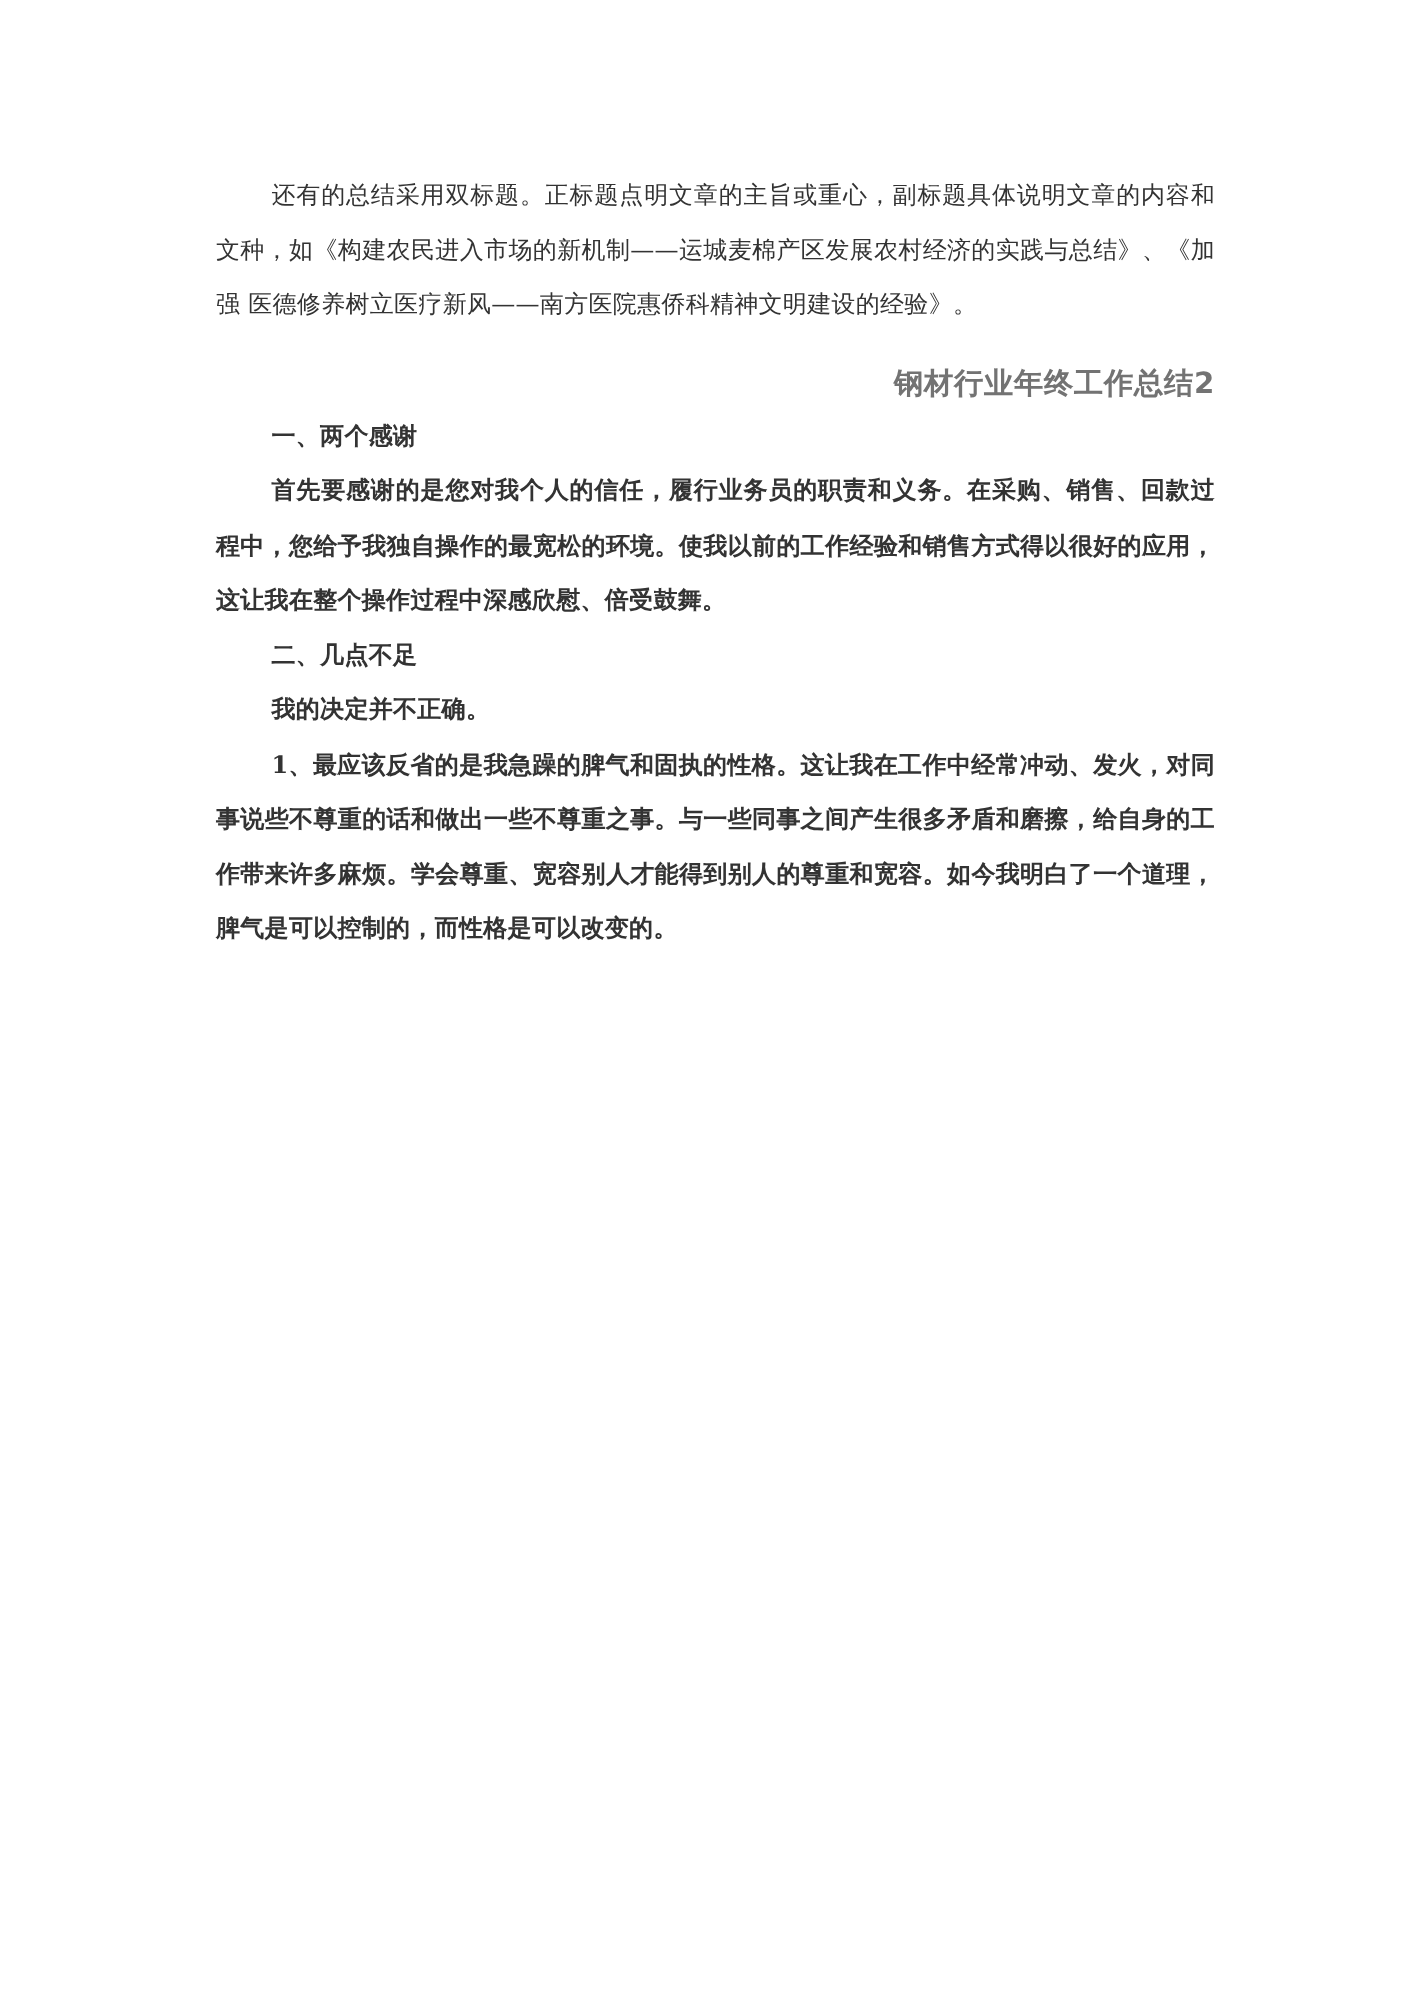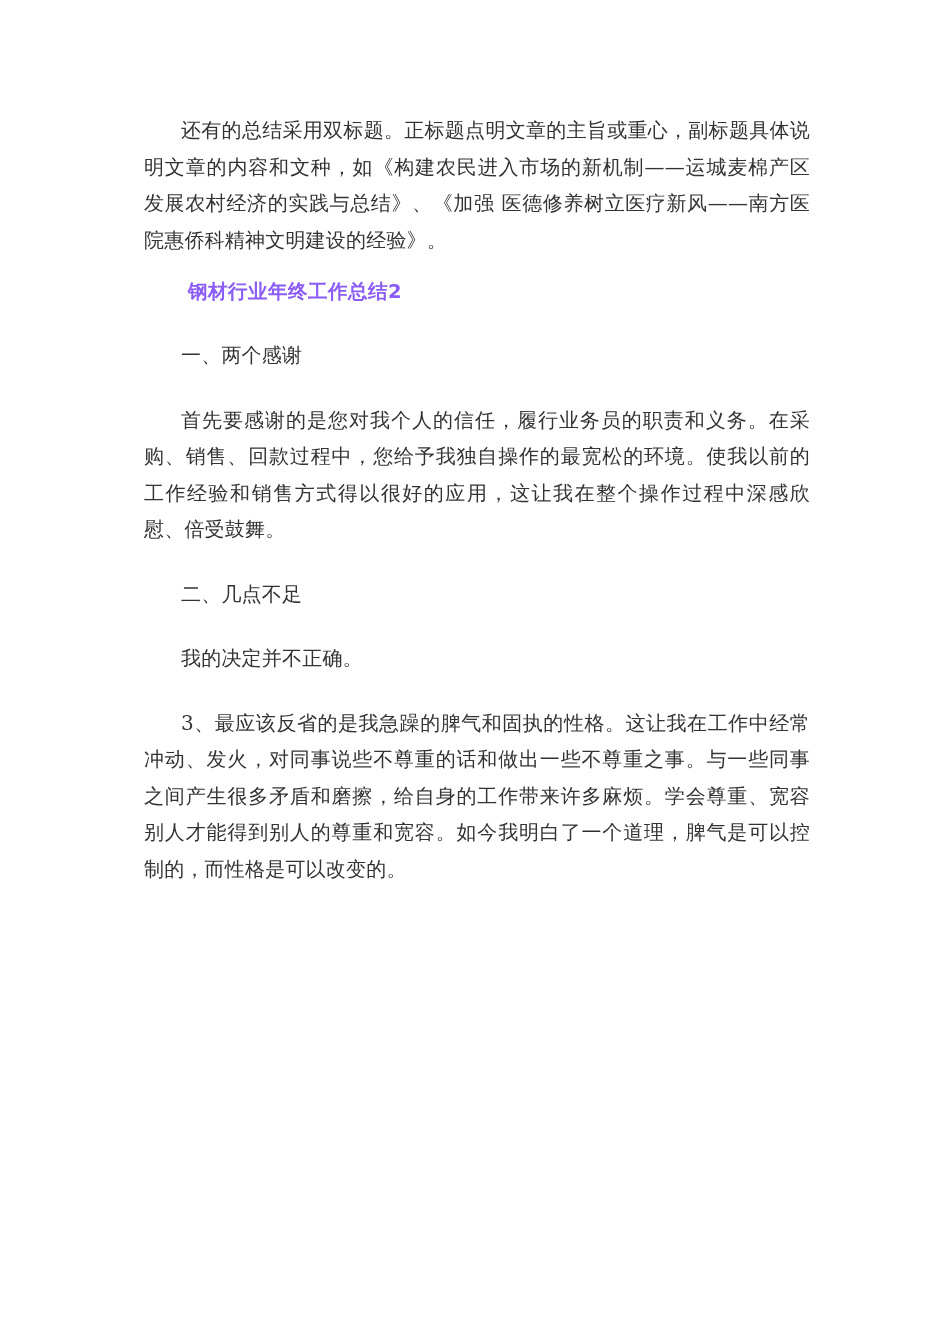--- a/index.html
+++ b/index.html
@@ -15,39 +15,40 @@
       font-family: "DejaVu Serif", "Liberation Serif", serif;
       color: #333333;
     }
     .page {
       position: absolute;
       left: 144px;
       top: 112px;
       width: 666px;
     }
     .para {
-      font-size: 20px;
+      font-size: 16px;
       line-height: 36.5px;
       margin: 0;
       text-indent: 37px;
       text-align: justify;
       text-justify: inter-character;
       letter-spacing: 0.2px;
     }
     .gap { margin-top: 13px; }
-    .gap-lg { margin-top: 28px; }
+    .gap-lg { margin-top: 0; font-weight: bold; }
     .heading {
       font-family: "DejaVu Sans", "Liberation Sans", sans-serif;
-      color: #8b5cf6;
+      color: #737373;
       font-size: 19.5px;
       font-weight: bold;
       line-height: 34px;
       margin: 17px 0 0 0;
       padding-left: 44px;
       letter-spacing: 0.5px;
+      text-align: right;
     }
     .link {
       color: #3c6eb4;
       text-decoration: underline;
       cursor: pointer;
     }
   </style>
 </head>
 <body>
 
@@ -59,14 +60,14 @@
 
   <p class="para gap-lg">一、两个感谢</p>
 
   <p class="para gap-lg">首先要感谢的是您对我个人的信任，履行业务员的职责和义务。在采购、销售、回款过程中，您给予我独自操作的最宽松的环境。使我以前的工作经验和销售方式得以很好的应用，这让我在整个操作过程中深感欣慰、倍受鼓舞。</p>
 
 
   <p class="para gap-lg">二、几点不足</p>
 
   <p class="para gap-lg">我的决定并不正确。</p>
 
-  <p class="para gap-lg">3、最应该反省的是我急躁的脾气和固执的性格。这让我在工作中经常冲动、发火，对同事说些不尊重的话和做出一些不尊重之事。与一些同事之间产生很多矛盾和磨擦，给自身的工作带来许多麻烦。学会尊重、宽容别人才能得到别人的尊重和宽容。如今我明白了一个道理，脾气是可以控制的，而性格是可以改变的。</p>
+  <p class="para gap-lg">1、最应该反省的是我急躁的脾气和固执的性格。这让我在工作中经常冲动、发火，对同事说些不尊重的话和做出一些不尊重之事。与一些同事之间产生很多矛盾和磨擦，给自身的工作带来许多麻烦。学会尊重、宽容别人才能得到别人的尊重和宽容。如今我明白了一个道理，脾气是可以控制的，而性格是可以改变的。</p>
 </div>
 
 </body></html>

